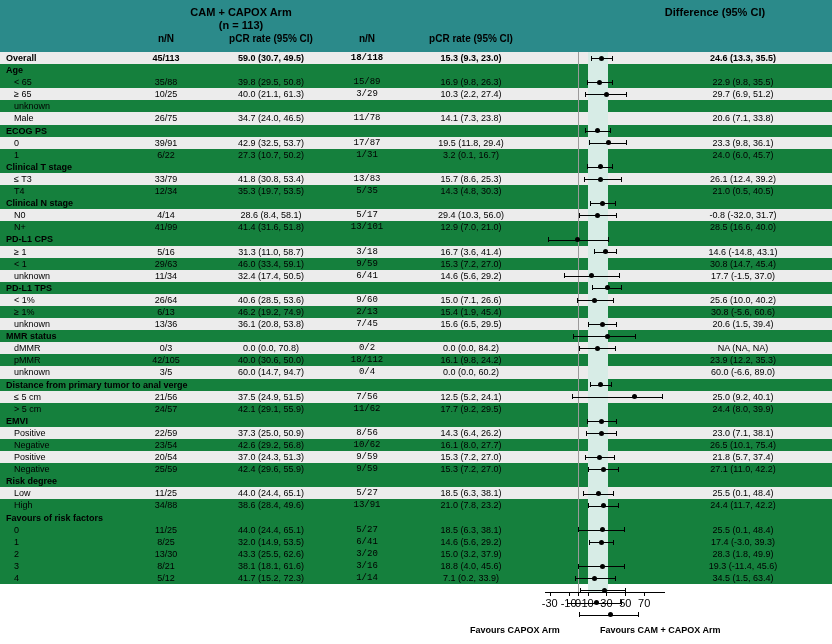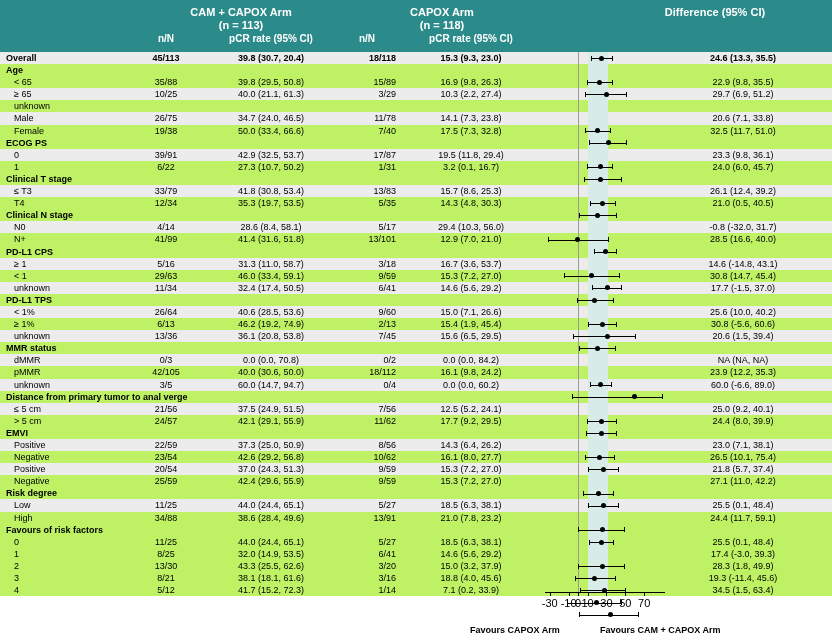--- a/index.html
+++ b/index.html
@@ -1,36 +1,36 @@
 <!DOCTYPE html>
 <html><head>
 <meta charset="utf-8">
 <style>
   html,body{margin:0;padding:0;background:#ffffff;}
   body{font-family:"Liberation Sans", sans-serif; color:#000; -webkit-font-smoothing:antialiased;}
   #page{position:relative;width:832px;height:644px;overflow:hidden;background:#fff;}
 
   
-  .hdr{position:absolute;left:0;top:0;width:832px;height:52px;background:#2b8a8a;color:#ffffff;}
+  .hdr{position:absolute;left:0;top:0;width:832px;height:52px;background:#2b8a8a;color:#000000;}
   .hdr .g{position:absolute;text-align:center;font-weight:bold;font-size:11px;line-height:13px;}
   .hdr .g.t1{top:6px;}
   .hdr .sub{position:absolute;top:33px;font-size:10px;font-weight:bold;text-align:center;}
 
   
   .tbl{position:absolute;left:0;top:52px;width:832px;}
   .row{position:relative;height:12.1px;}
   .row.shade{background:#ececec;}
-  .row.white{background:#bef264;}
+  .row.white{background:#15803d;}
   .cell{position:absolute;font-size:9px;line-height:12px;white-space:nowrap;}
   .lbl{left:6px;}
   .lbl.ind{left:14px;}
   .bold{font-weight:bold;}
   .c-nn1{left:136px;width:60px;text-align:center;}
   .c-pcr1{left:196px;width:150px;text-align:center;}
-  .c-nn2{left:338px;width:58px;text-align:right;}
+  .c-nn2{left:338px;width:58px;text-align:center;font-family:Liberation Mono, monospace;}
   .c-pcr2{left:396px;width:150px;text-align:center;}
   .c-diff{left:660px;width:166px;text-align:center;}
 
   
   #plot{position:absolute;left:545px;top:52px;width:120px;height:540px;}
   .band{position:absolute;left:33px;width:24px;top:0;bottom:0;background:#d7ece6;}
   .zline{position:absolute;left:33px;width:1px;top:0;bottom:0;background:#9a9a9a;}
   .pt{position:absolute;width:5px;height:5px;background:#000;border-radius:50%;}
   .ci{position:absolute;height:1px;background:#000;}
   .cap{position:absolute;width:1px;height:5px;background:#000;}
@@ -45,38 +45,34 @@
 </head>
 <body>
 
 <div id="page">
 
   <div class="hdr">
     <div class="g t1" style="left:136px;width:210px;">
       <div>CAM + CAPOX Arm</div>
       <div>(n = 113)</div>
     </div>
-    <div class="g t1" style="left:338px;width:208px;">
-      <div>CAPOX Arm</div>
-      <div>(n = 118)</div>
-    </div>
     <div class="g t1" style="left:600px;width:230px;">
       <div>Difference (95% CI)</div>
     </div>
     <div class="sub" style="left:136px;width:60px;">n/N</div>
     <div class="sub" style="left:196px;width:150px;">pCR rate (95% CI)</div>
     <div class="sub" style="left:338px;width:58px;">n/N</div>
     <div class="sub" style="left:396px;width:150px;">pCR rate (95% CI)</div>
   </div>
 
   <div class="tbl" id="tbl">
       <div class="row shade" style="top: 0px;">
         <div class="cell lbl bold">Overall</div>
         <div class="cell c-nn1 bold">45/113</div>
-        <div class="cell c-pcr1 bold">39.8 (30.7, 20.4)</div>
+        <div class="cell c-pcr1 bold">59.0 (30.7, 49.5)</div>
         <div class="cell c-nn2 bold">18/118</div>
         <div class="cell c-pcr2 bold">15.3 (9.3, 23.0)</div>
         <div class="cell c-diff bold">24.6 (13.3, 35.5)</div>
       </div>
       <div class="row white" style="top: 0px;">
         <div class="cell lbl bold">Age</div>
       </div>
       <div class="row white" style="top: 0px;">
         <div class="cell lbl ind">&lt; 65</div>
         <div class="cell c-nn1">35/88</div>
@@ -103,28 +99,20 @@
       </div>
       <div class="row shade" style="top: 0px;">
         <div class="cell lbl ind">Male</div>
         <div class="cell c-nn1">26/75</div>
         <div class="cell c-pcr1">34.7 (24.0, 46.5)</div>
         <div class="cell c-nn2">11/78</div>
         <div class="cell c-pcr2">14.1 (7.3, 23.8)</div>
         <div class="cell c-diff">20.6 (7.1, 33.8)</div>
       </div>
       <div class="row white" style="top: 0px;">
-        <div class="cell lbl ind">Female</div>
-        <div class="cell c-nn1">19/38</div>
-        <div class="cell c-pcr1">50.0 (33.4, 66.6)</div>
-        <div class="cell c-nn2">7/40</div>
-        <div class="cell c-pcr2">17.5 (7.3, 32.8)</div>
-        <div class="cell c-diff">32.5 (11.7, 51.0)</div>
-      </div>
-      <div class="row white" style="top: 0px;">
         <div class="cell lbl bold">ECOG PS</div>
       </div>
       <div class="row shade" style="top: 0px;">
         <div class="cell lbl ind">0</div>
         <div class="cell c-nn1">39/91</div>
         <div class="cell c-pcr1">42.9 (32.5, 53.7)</div>
         <div class="cell c-nn2">17/87</div>
         <div class="cell c-pcr2">19.5 (11.8, 29.4)</div>
         <div class="cell c-diff">23.3 (9.8, 36.1)</div>
       </div>
@@ -175,21 +163,21 @@
         <div class="cell c-diff">28.5 (16.6, 40.0)</div>
       </div>
       <div class="row white" style="top: 0px;">
         <div class="cell lbl bold">PD-L1 CPS</div>
       </div>
       <div class="row shade" style="top: 0px;">
         <div class="cell lbl ind">≥ 1</div>
         <div class="cell c-nn1">5/16</div>
         <div class="cell c-pcr1">31.3 (11.0, 58.7)</div>
         <div class="cell c-nn2">3/18</div>
-        <div class="cell c-pcr2">16.7 (3.6, 53.7)</div>
+        <div class="cell c-pcr2">16.7 (3.6, 41.4)</div>
         <div class="cell c-diff">14.6 (-14.8, 43.1)</div>
       </div>
       <div class="row white" style="top: 0px;">
         <div class="cell lbl ind">&lt; 1</div>
         <div class="cell c-nn1">29/63</div>
         <div class="cell c-pcr1">46.0 (33.4, 59.1)</div>
         <div class="cell c-nn2">9/59</div>
         <div class="cell c-pcr2">15.3 (7.2, 27.0)</div>
         <div class="cell c-diff">30.8 (14.7, 45.4)</div>
       </div>
@@ -319,21 +307,21 @@
         <div class="cell c-nn2">5/27</div>
         <div class="cell c-pcr2">18.5 (6.3, 38.1)</div>
         <div class="cell c-diff">25.5 (0.1, 48.4)</div>
       </div>
       <div class="row white" style="top: 0px;">
         <div class="cell lbl ind">High</div>
         <div class="cell c-nn1">34/88</div>
         <div class="cell c-pcr1">38.6 (28.4, 49.6)</div>
         <div class="cell c-nn2">13/91</div>
         <div class="cell c-pcr2">21.0 (7.8, 23.2)</div>
-        <div class="cell c-diff">24.4 (11.7, 59.1)</div>
+        <div class="cell c-diff">24.4 (11.7, 42.2)</div>
       </div>
       <div class="row white" style="top: 0px;">
         <div class="cell lbl bold">Favours of risk factors</div>
       </div>
       <div class="row white" style="top: 0px;">
         <div class="cell lbl ind">0</div>
         <div class="cell c-nn1">11/25</div>
         <div class="cell c-pcr1">44.0 (24.4, 65.1)</div>
         <div class="cell c-nn2">5/27</div>
         <div class="cell c-pcr2">18.5 (6.3, 38.1)</div>

